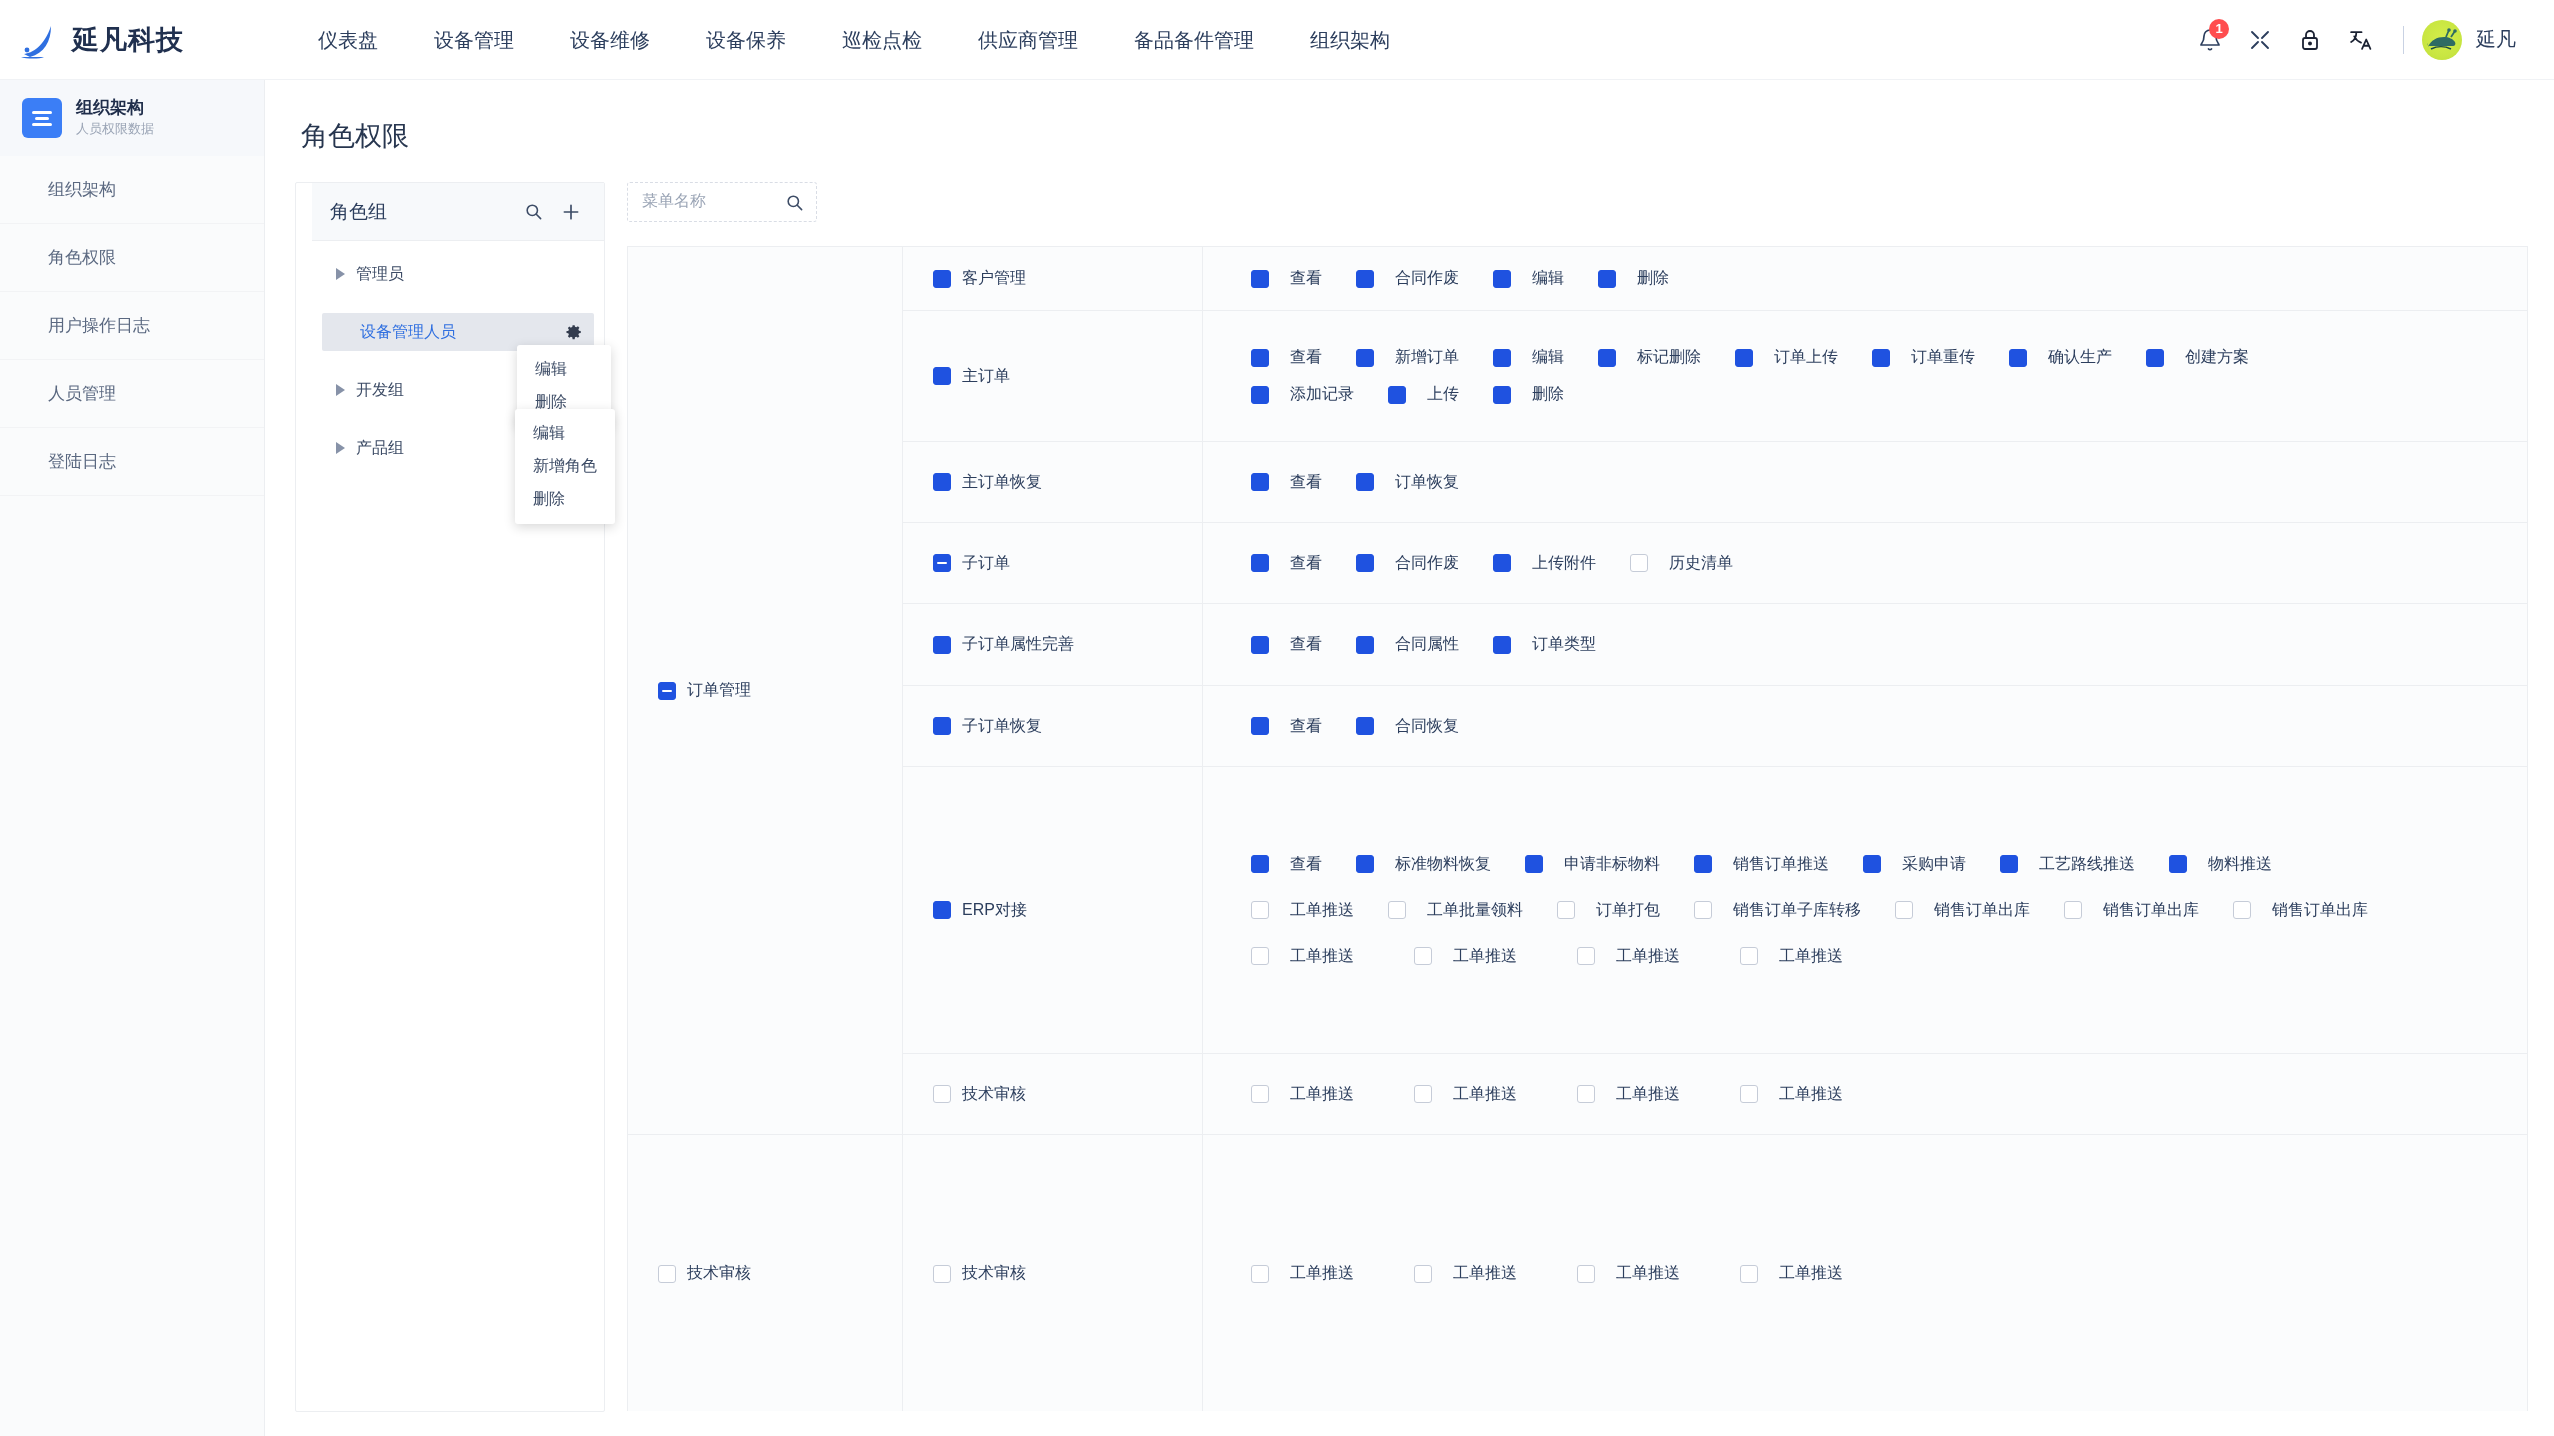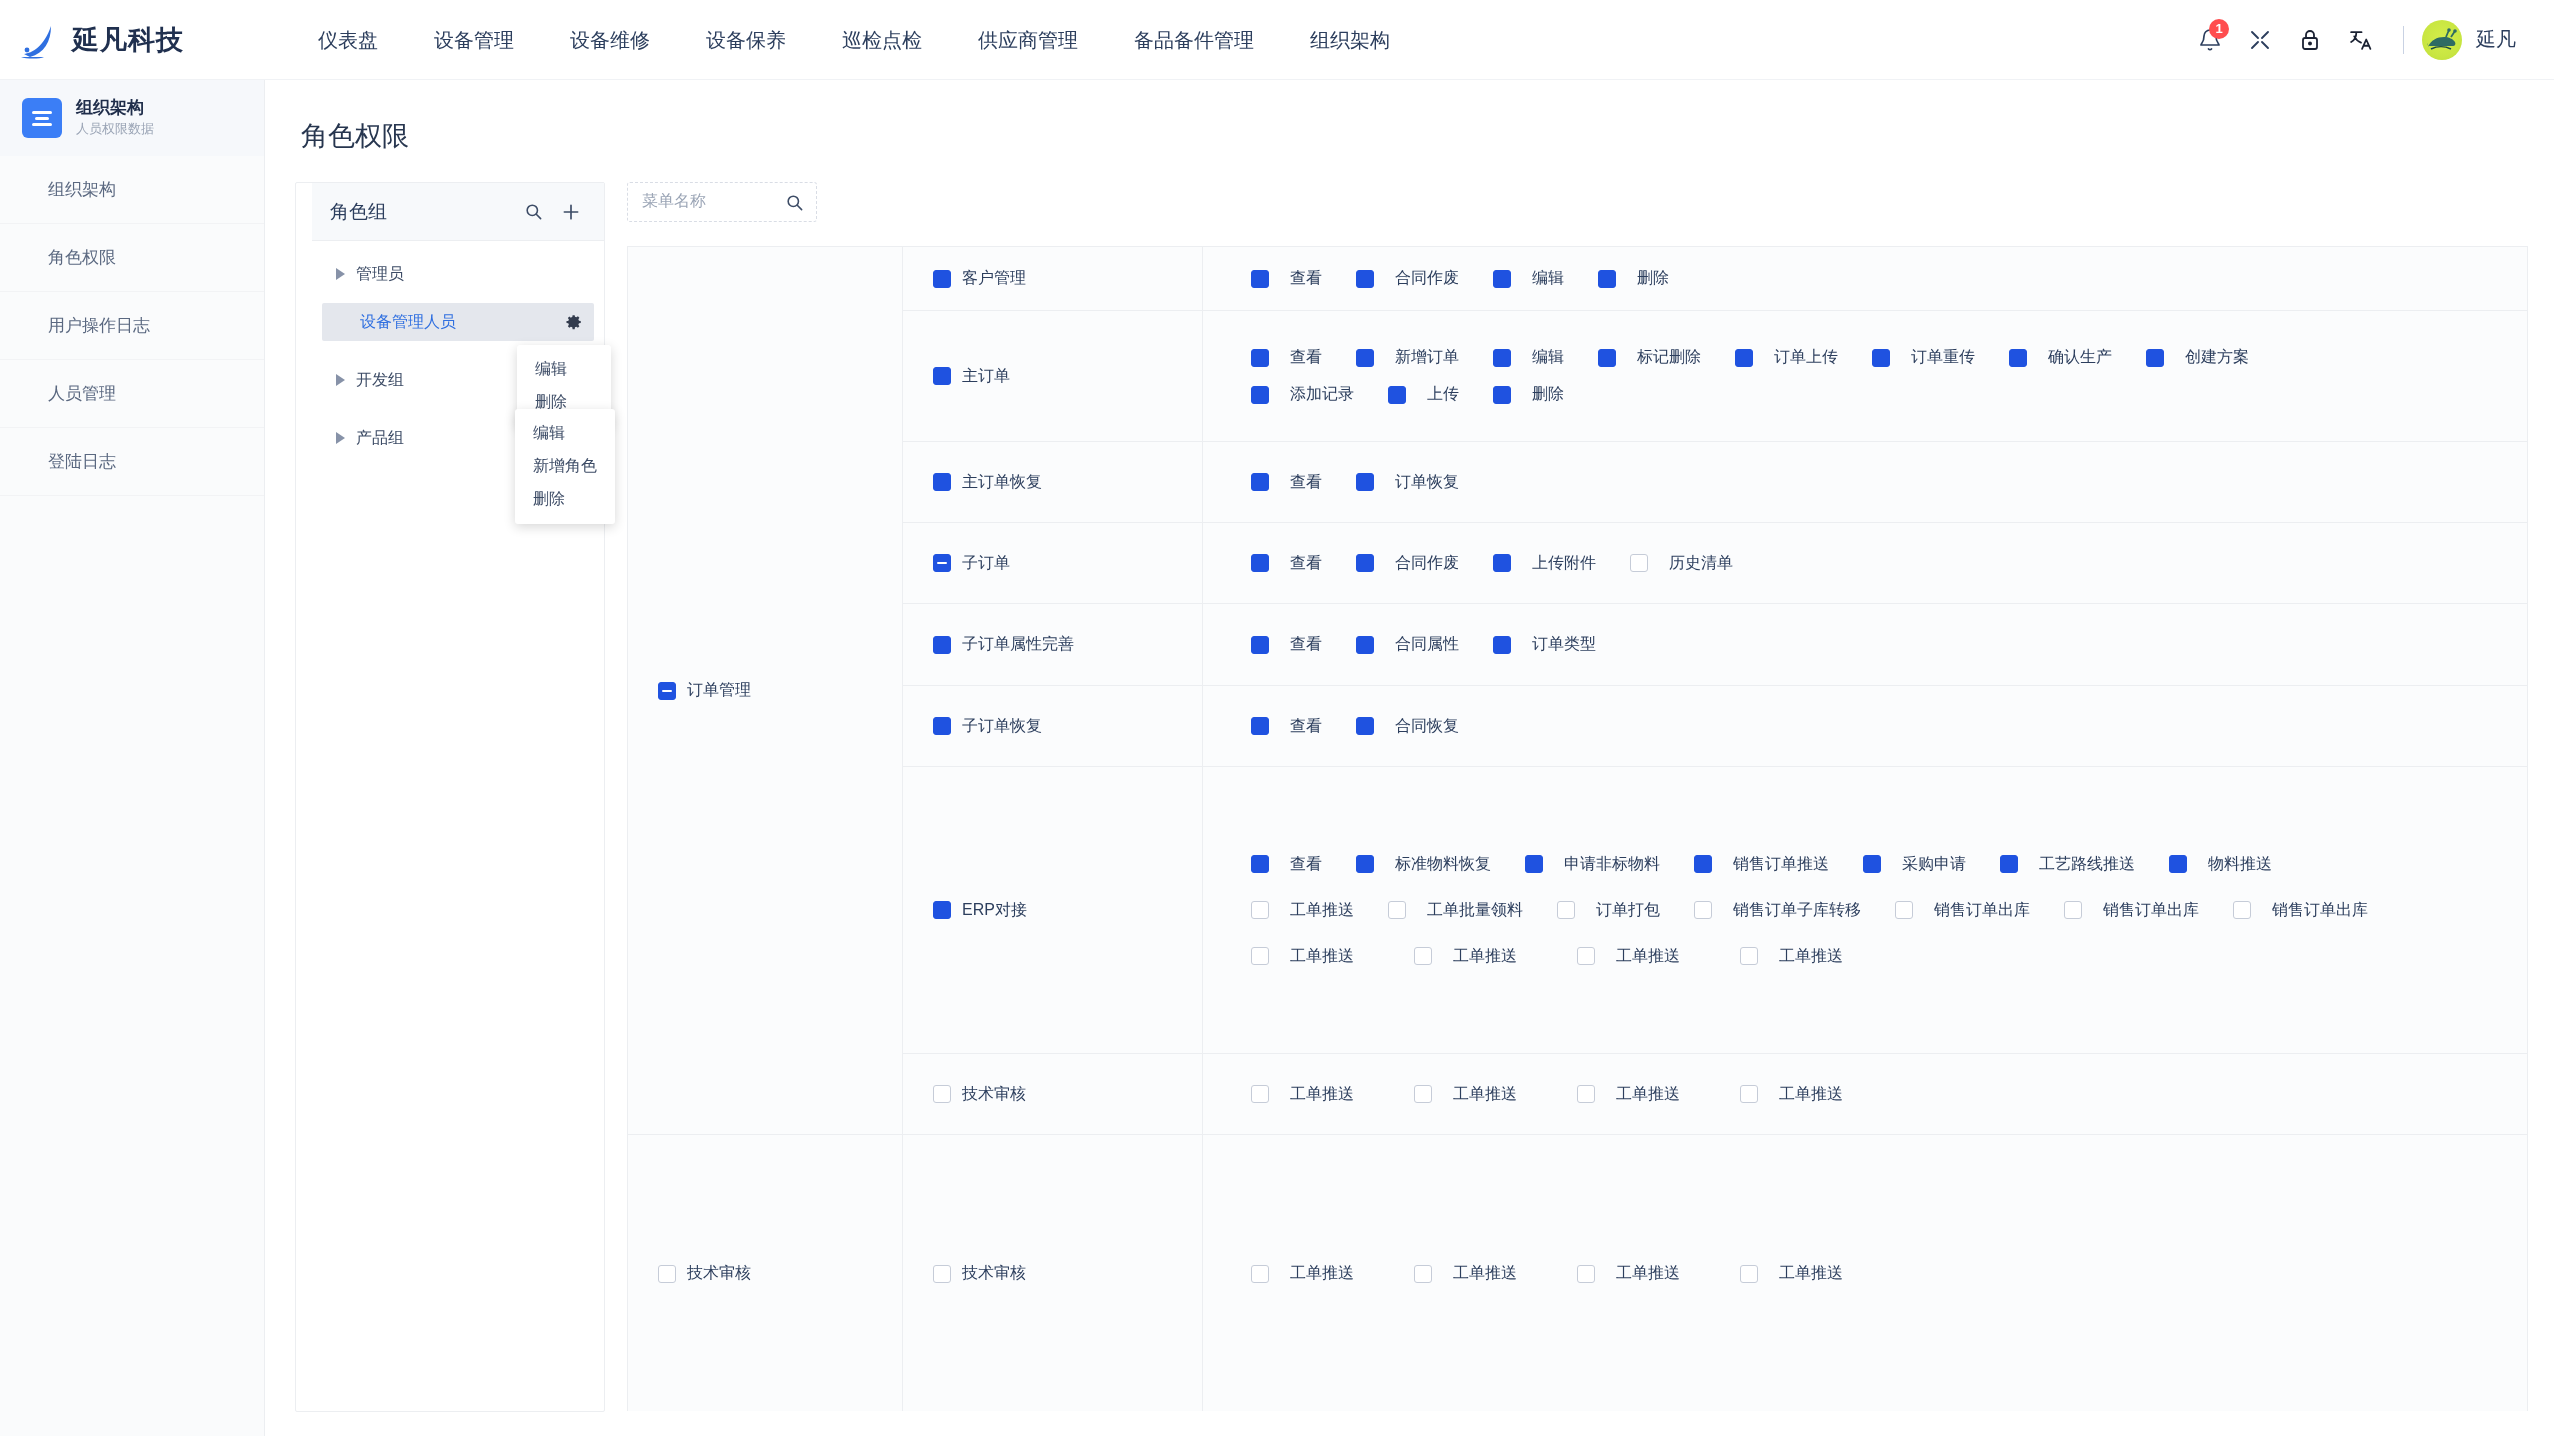--- a/index.html
+++ b/index.html
@@ -245,21 +245,21 @@
             </span>
           </span>
         </div>
 
         <div class="role-list">
           <div class="role-row">
             <span class="caret"></span>
             <span>管理员</span>
           </div>
 
-          <div class="role-row indent selected" style="margin-top:10px;">
+          <div class="role-row indent selected" style="margin-top:20px;">
             <span>设备管理人员</span>
             <span class="gear">
               <svg width="18" height="18" viewBox="0 0 24 24" fill="#333c4e">
                   <path d="M12 8.2A3.8 3.8 0 1012 15.8 3.8 3.8 0 0012 8.2zm0 6a2.2 2.2 0 110-4.4 2.2 2.2 0 010 4.4z"></path>
                   <path d="M21 13.4v-2.8l-2.4-.4a6.9 6.9 0 00-.8-1.9l1.4-2-2-2-2 1.4a6.9 6.9 0 00-1.9-.8L12.9 3h-2.8l-.4 2.4a6.9 6.9 0 00-1.9.8l-2-1.4-2 2 1.4 2a6.9 6.9 0 00-.8 1.9L2 10.6v2.8l2.4.4c.2.7.5 1.3.8 1.9l-1.4 2 2 2 2-1.4c.6.3 1.2.6 1.9.8l.4 2.4h2.8l.4-2.4c.7-.2 1.3-.5 1.9-.8l2 1.4 2-2-1.4-2c.3-.6.6-1.2.8-1.9l2.4-.4z"></path>
                 </svg>
             </span>
           </div>
 
           <div class="role-row" style="margin-top:20px;">

